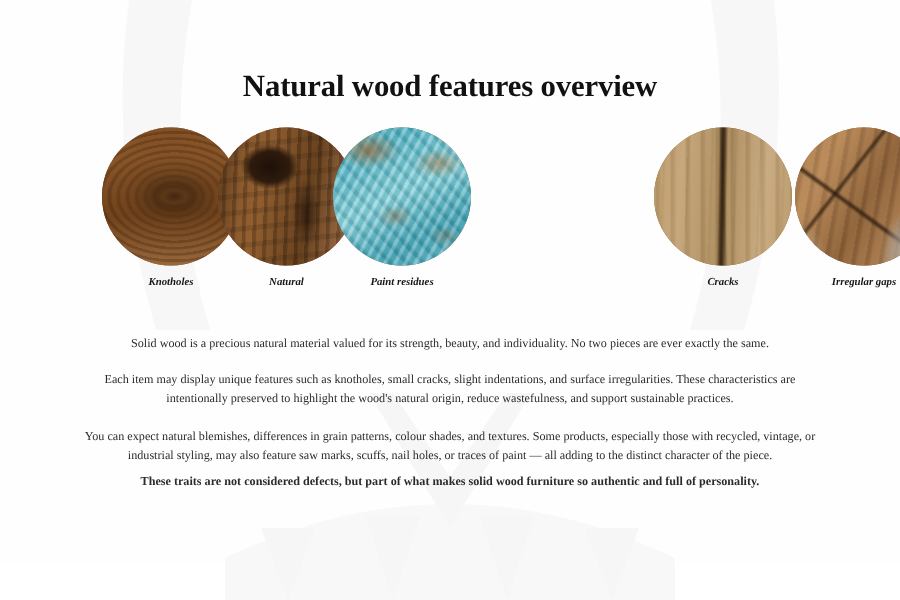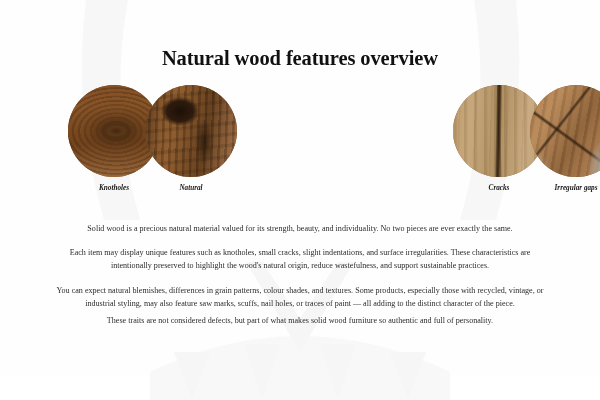--- a/index.html
+++ b/index.html
@@ -205,21 +205,21 @@
   }
 
   .para {
     margin: 0 0 10px 0;
     text-align: center;
     font-family: "Liberation Serif", "DejaVu Serif", serif;
     font-size: 8.1px;
     line-height: 13.6px;
     color: #2b2b2b;
   }
-  .para:last-child { margin-bottom: 4px; }
+  .para:last-child { margin-bottom: 4px; font-weight: bold; }
 
   .para.p1 { }
   .para.p2 { margin-bottom: 11px; padding: 0 14px; }
   .para.p3 { margin-bottom: 3px; padding: 0 10px; }
 </style>
 </head>
 <body>
 
 <div id="page">
 
@@ -247,24 +247,30 @@
       <div class="feature-label">Knotholes</div>
     </div>
 
     <div class="feature-item" style="left:145px">
       <div class="feature-circle">
         <div class="tex tex-notches"></div>
       </div>
       <div class="feature-label">Natural</div>
     </div>
 
-
-
-
-    <div class="feature-item" style="left:453px">
+    <div class="feature-item" style="left:222px">
+      <div class="feature-circle">
+        <div class="tex tex-paint"></div>
+      </div>
+      <div class="feature-label">Paint residues</div>
+    </div>
+
+
+
+    <div class="feature-item" style="left:436px">
       <div class="feature-circle">
         <div class="tex tex-cracks"></div>
       </div>
       <div class="feature-label">Cracks</div>
     </div>
 
     <div class="feature-item" style="left:448px; width:172px; left:448px"></div>
 
     <div class="feature-item" style="left:530px">
       <div class="feature-circle">

